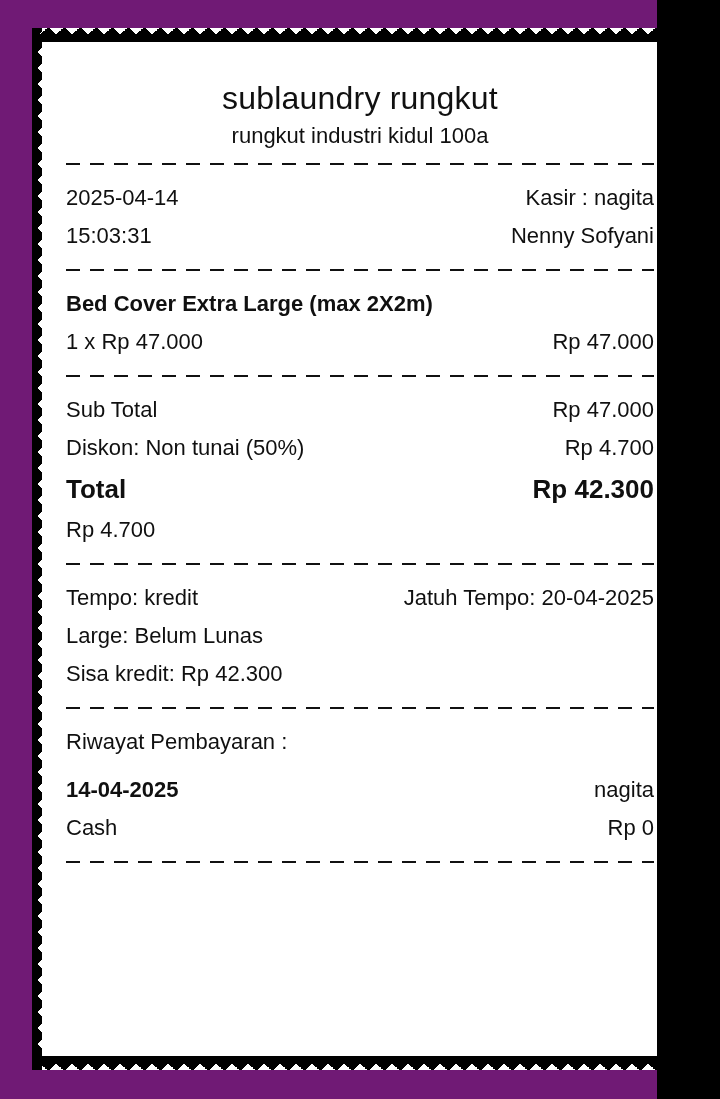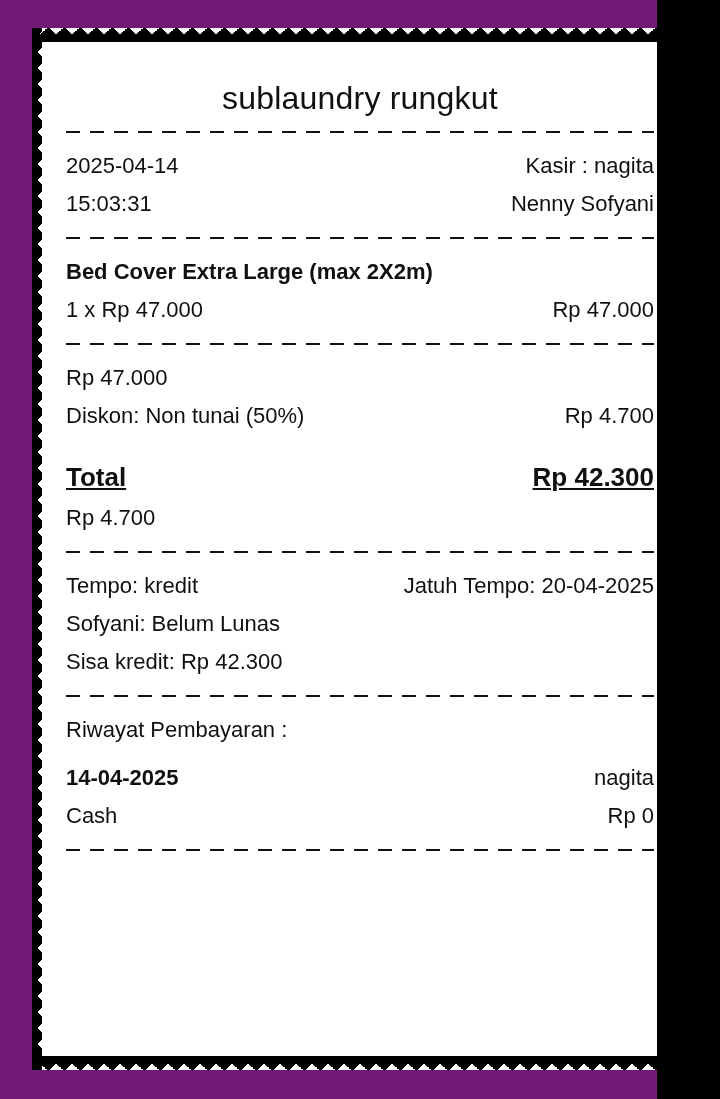--- a/index.html
+++ b/index.html
@@ -105,42 +105,42 @@
   .item-title {
     font-size: 22px;
     font-weight: bold;
     line-height: 38px;
   }
 
   .total-row {
     font-size: 26px;
     font-weight: bold;
     line-height: 44px;
-    margin-top: 20px;
-    text-decoration: underline;
+    margin-top: 0;
   }
 
   .block-gap { height: 10px; }
 
   .pay-hist-label {
     font-size: 22px;
     line-height: 38px;
   }
   .pay-date {
     font-weight: bold;
   }
 </style>
 </head>
 <body>
 
 <div class="screen">
 
   <div class="receipt">
 
     <div class="store-name">sublaundry rungkut</div>
+    <div class="store-addr">rungkut industri kidul 100a</div>
 
     <div class="divider"></div>
 
     <div class="row">
       <span class="left">2025-04-14</span>
       <span class="right">Kasir : nagita</span>
     </div>
     <div class="row">
       <span class="left">15:03:31</span>
       <span class="right">Nenny Sofyani</span>
@@ -150,20 +150,21 @@
 
     <div class="item-title">Bed Cover Extra Large (max 2X2m)</div>
     <div class="row">
       <span class="left">1 x Rp 47.000</span>
       <span class="right">Rp 47.000</span>
     </div>
 
     <div class="divider"></div>
 
     <div class="row">
+      <span class="left">Sub Total</span>
       <span class="right">Rp 47.000</span>
     </div>
     <div class="row">
       <span class="left">Diskon: Non tunai (50%)</span>
       <span class="right">Rp 4.700</span>
     </div>
 
     <div class="row total-row">
       <span class="left">Total</span>
       <span class="right">Rp 42.300</span>
@@ -173,21 +174,21 @@
       <span class="right">Rp 4.700</span>
     </div>
 
     <div class="divider"></div>
 
     <div class="row">
       <span class="left">Tempo: kredit</span>
       <span class="right">Jatuh Tempo: 20-04-2025</span>
     </div>
     <div class="row">
-      <span class="left">Sofyani: Belum Lunas</span>
+      <span class="left">Large: Belum Lunas</span>
       <span class="right"></span>
     </div>
     <div class="row">
       <span class="left">Sisa kredit: Rp 42.300</span>
       <span class="right"></span>
     </div>
 
     <div class="divider"></div>
 
     <div class="pay-hist-label">Riwayat Pembayaran :</div>

